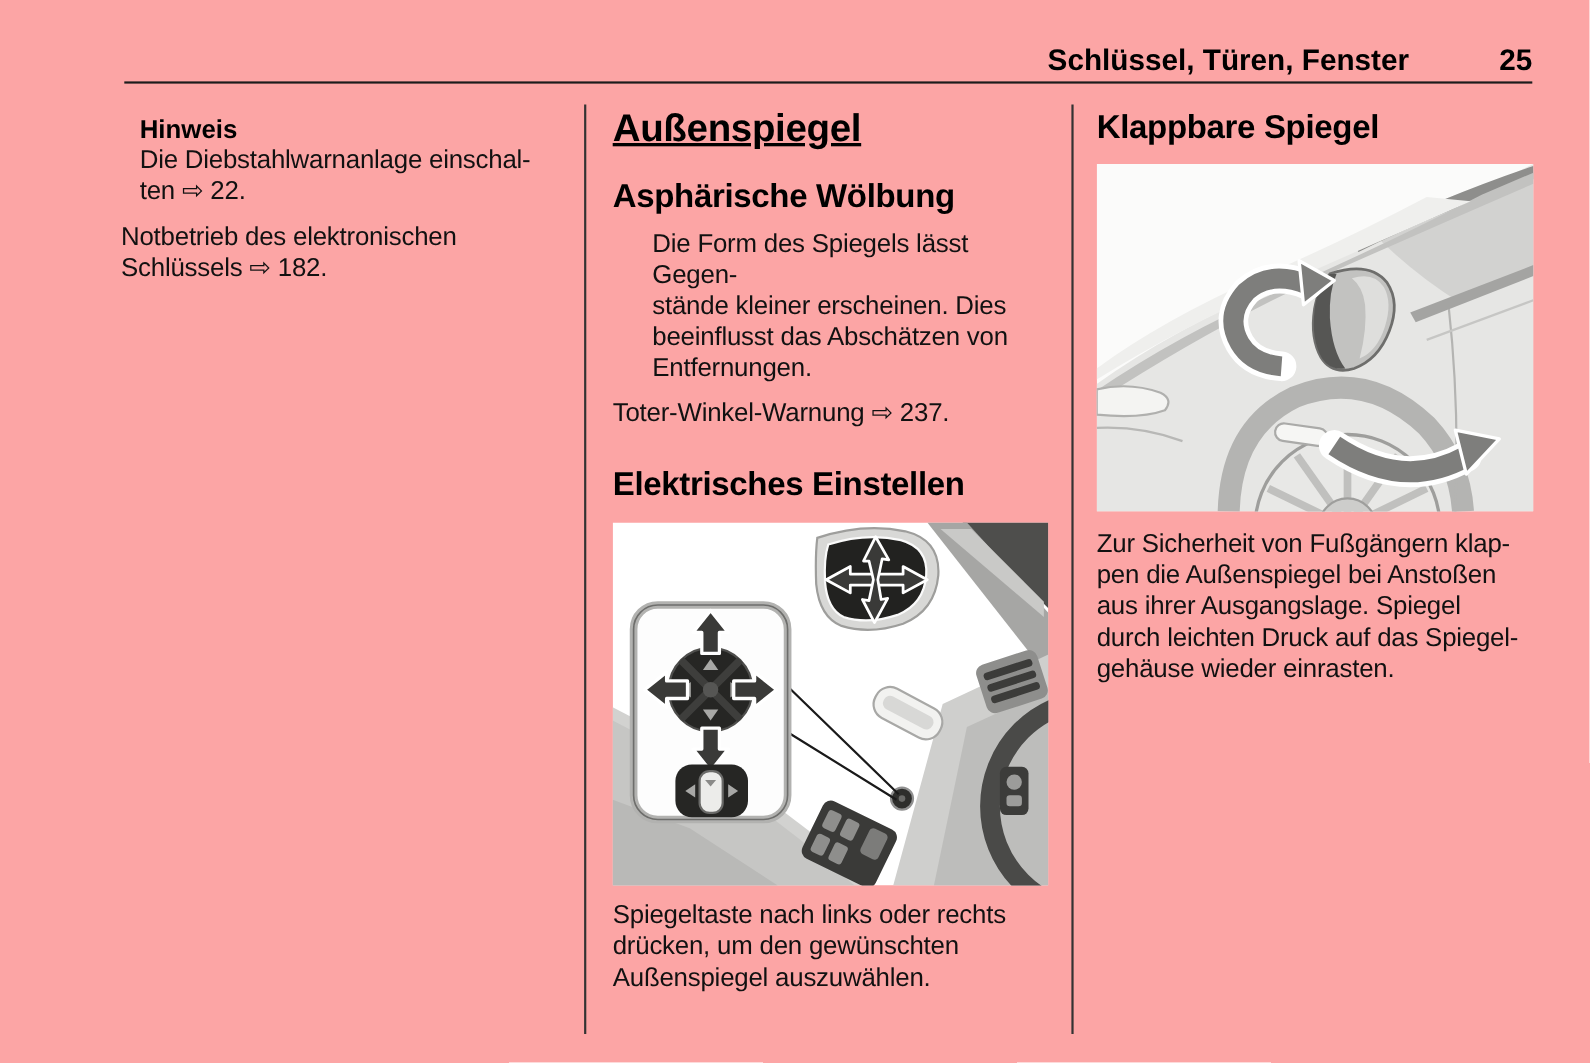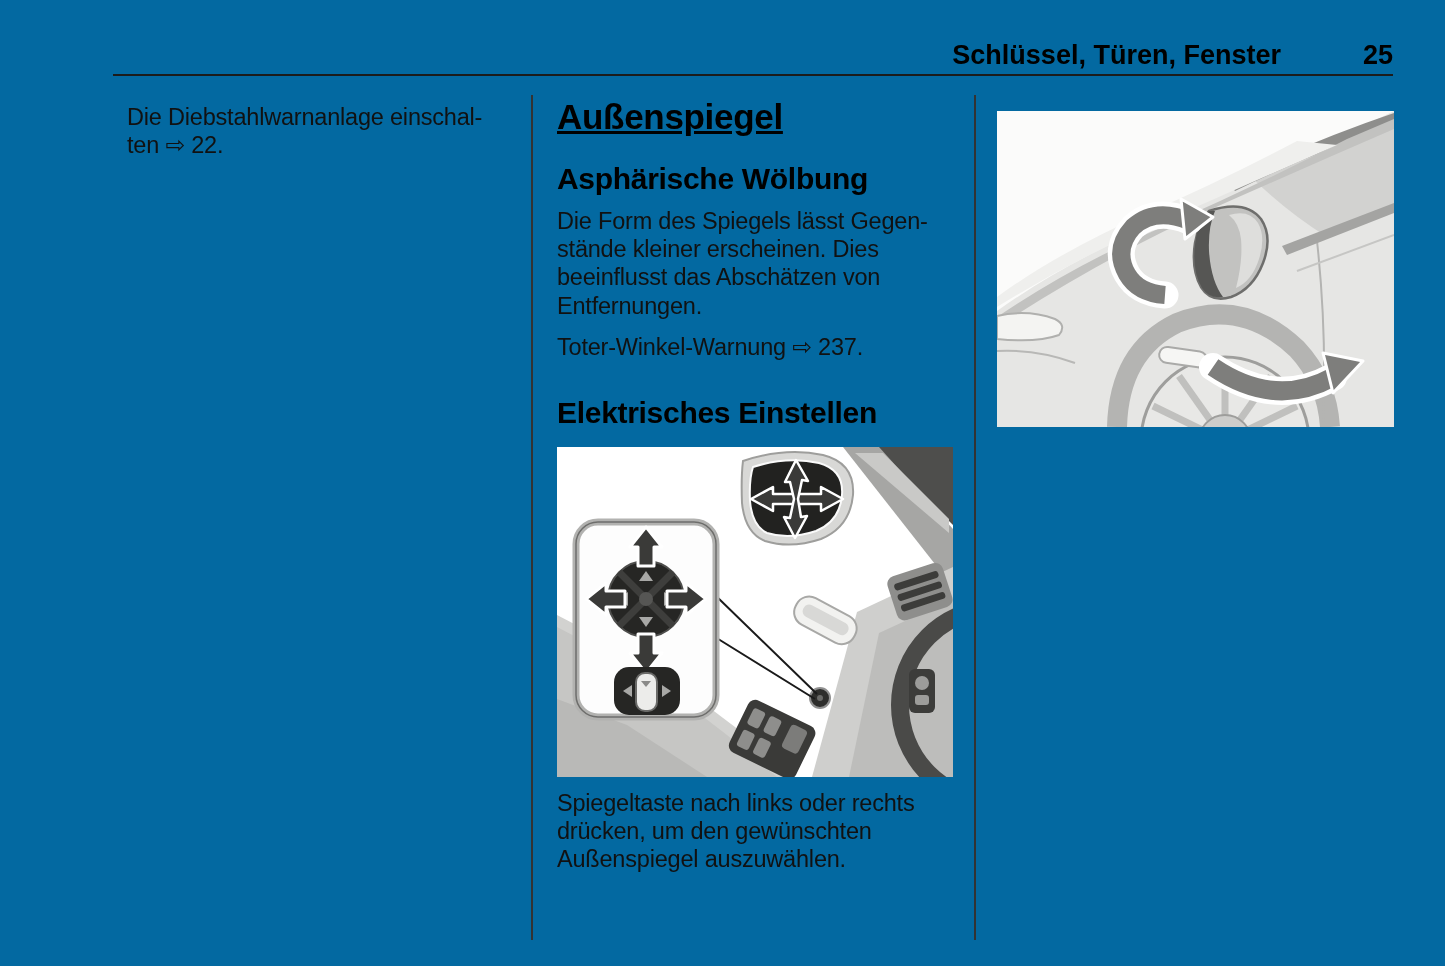--- a/index.html
+++ b/index.html
@@ -1,17 +1,17 @@
 <!DOCTYPE html>
 <html><head>
 <meta charset="utf-8">
 <style>
   html,body{margin:0;padding:0;background:#ffffff;}
   .page{
-    position:relative;width:1445px;height:966px;background:#0369a1;
+    position:relative;width:1445px;height:966px;background:#fca5a5;
     font-family:"Liberation Sans","DejaVu Sans",sans-serif;color:#111;overflow:hidden;
   }
   
   .header{
     position:absolute;top:40px;left:113px;right:52px;
     display:flex;justify-content:flex-end;align-items:baseline;
     font-weight:bold;font-size:27px;line-height:30px;color:#000;
   }
   .page-num{margin-left:82px;}
   .header-rule{position:absolute;top:74px;left:113px;right:52px;height:2px;background:#1c1c1c;}
@@ -25,21 +25,21 @@
   .col-mid{left:557px;width:400px;}
   .col-right{left:997px;width:400px;}
   .pre{white-space:pre-line;}
   p{margin:0 0 13px;font-size:23.5px;line-height:28.2px;letter-spacing:-0.2px;}
   .note-block{margin:8px 0 0 17px;}
   .note-head{font-weight:bold;font-size:23.5px;line-height:28.2px;margin:0;color:#000;}
   h1{font-size:35px;line-height:40px;margin:2px 0 0;color:#000;letter-spacing:-0.3px;text-decoration:underline;}
   h2{font-size:30px;line-height:34px;margin:0;color:#000;letter-spacing:-0.3px;}
   .h2-gap1{margin-top:25px;}
   .h2-gap2{margin-top:35px;}
-  .mid-body{margin-top:11px;}
+  .mid-body{margin-top:11px;margin-left:36px;}
   .fig{display:block;}
   .fig-mid{margin-top:17px;width:396px;height:330px;}
   .fig-right{margin-top:16px;width:397px;height:316px;}
   .after-fig{margin-top:12px;}
   .right-head{margin-top:4px;}
   .right-body{margin-top:15px;}
   svg{display:block;}
 </style>
 </head>
 <body>
@@ -50,23 +50,26 @@
     <span>Schlüssel, Türen, Fenster</span>
     <span class="page-num">25</span>
   </div>
   <div class="header-rule"></div>
 
   <div class="vsep vsep-1"></div>
   <div class="vsep vsep-2"></div>
 
   <div class="col col-left">
     <div class="note-block">
+      <div class="note-head">Hinweis</div>
       <p class="pre">Die Diebstahlwarnanlage einschal-
 ten ⇨ 22.</p>
     </div>
+    <p class="pre">Notbetrieb des elektronischen
+Schlüssels ⇨ 182.</p>
   </div>
 
   <div class="col col-mid">
     <h1>Außenspiegel</h1>
     <h2 class="h2-gap1">Asphärische Wölbung</h2>
     <p class="pre mid-body">Die Form des Spiegels lässt Gegen-
 stände kleiner erscheinen. Dies
 beeinflusst das Abschätzen von
 Entfernungen.</p>
     <p class="pre">Toter-Winkel-Warnung ⇨ 237.</p>
@@ -157,20 +160,21 @@
         </g>
       </svg>
     </div>
 
     <p class="pre after-fig">Spiegeltaste nach links oder rechts
 drücken, um den gewünschten
 Außenspiegel auszuwählen.</p>
   </div>
 
   <div class="col col-right">
+    <h2 class="right-head">Klappbare Spiegel</h2>
 
     <div class="fig fig-right">
       <svg viewBox="0 0 397 316" width="397" height="316">
         <rect width="397" height="316" fill="#fbfbfa"></rect>
 
         <path d="M0,200 Q70,150 160,112 Q260,70 340,28 L397,0 L397,316 L0,316 Z" fill="#e6e6e4"></path>
 
         <path d="M250,62 Q300,35 397,6 L397,100 L330,126 Q288,100 250,62 Z" fill="#d2d2d0"></path>
 
         <path d="M230,70 Q320,28 397,2 L397,14 Q320,40 238,80 Z" fill="#8e8e8c"></path>
@@ -215,15 +219,20 @@
         </g>
 
         <g>
           <path d="M216,256 Q278,298 336,266" fill="none" stroke="#ffffff" stroke-width="28" stroke-linecap="round"></path>
           <path d="M216,256 Q278,298 336,266" fill="none" stroke="#7e7e7c" stroke-width="19"></path>
           <polygon points="326,242 366,250 336,282" fill="#7e7e7c" stroke="#ffffff" stroke-width="3" stroke-linejoin="round"></polygon>
         </g>
       </svg>
     </div>
 
+    <p class="pre right-body">Zur Sicherheit von Fußgängern klap-
+pen die Außenspiegel bei Anstoßen
+aus ihrer Ausgangslage. Spiegel
+durch leichten Druck auf das Spiegel-
+gehäuse wieder einrasten.</p>
   </div>
 
 </div>
 
 </body></html>

